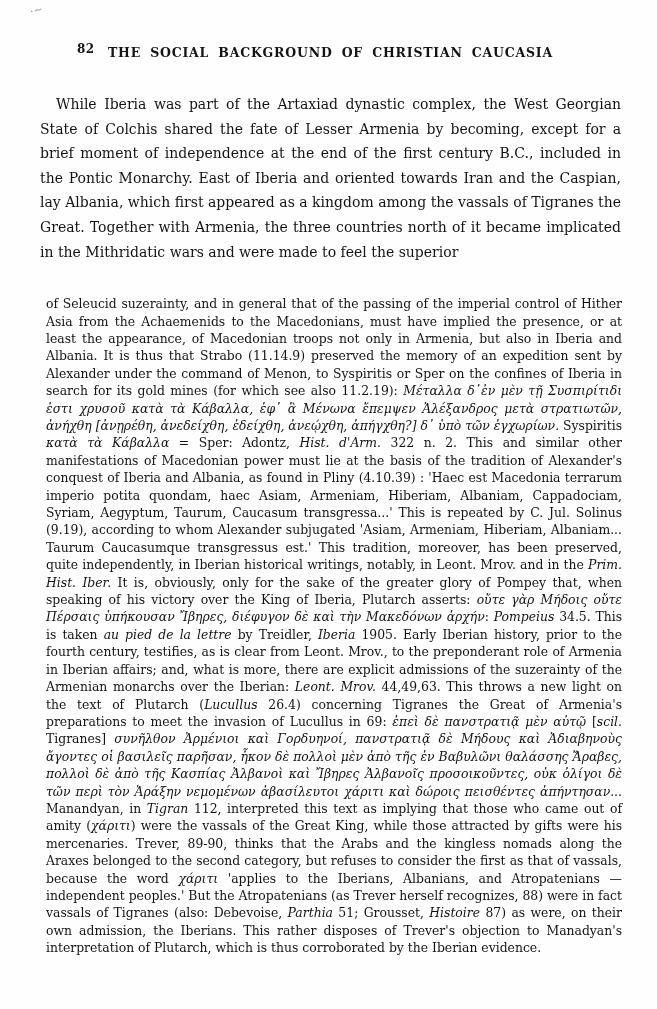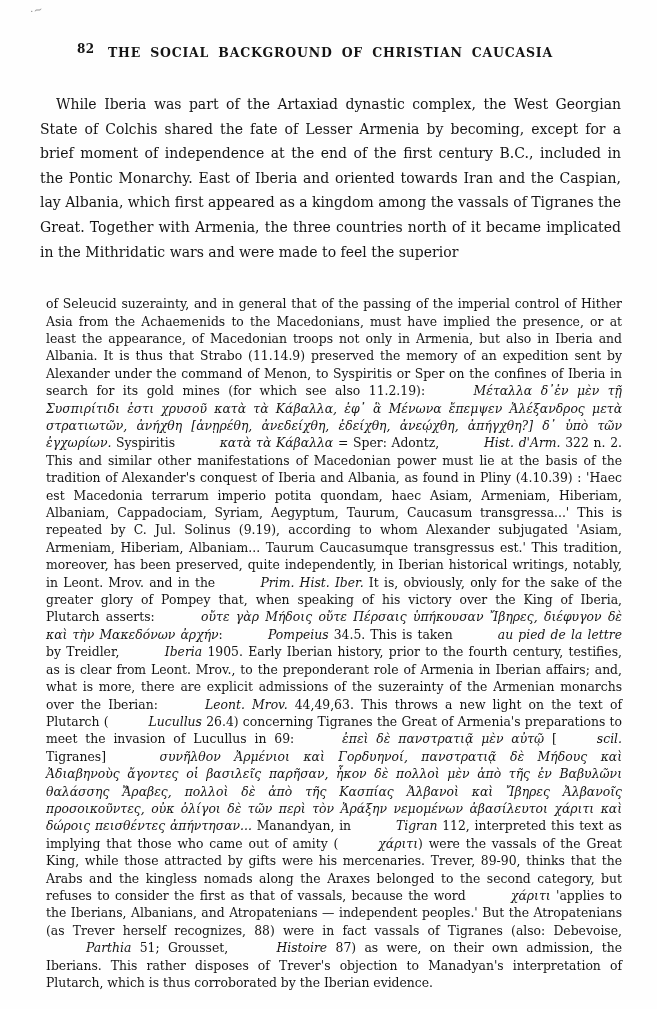--- a/index.html
+++ b/index.html
@@ -63,21 +63,20 @@
   .footnote-block {
     margin: 31px 0 0 6px;
     width: 576px;
     font-size: 12.4px;
     line-height: 17.4px;
     text-align: justify;
     font-weight: 500;
   }
   .footnote-block .it {
     font-style: italic;
-    margin-left: 40px;
   }
 </style>
 </head>
 <body>
 
 <div class="page">
 
   <span class="scan-artifact">·~</span>
 
   <div class="running-header">

